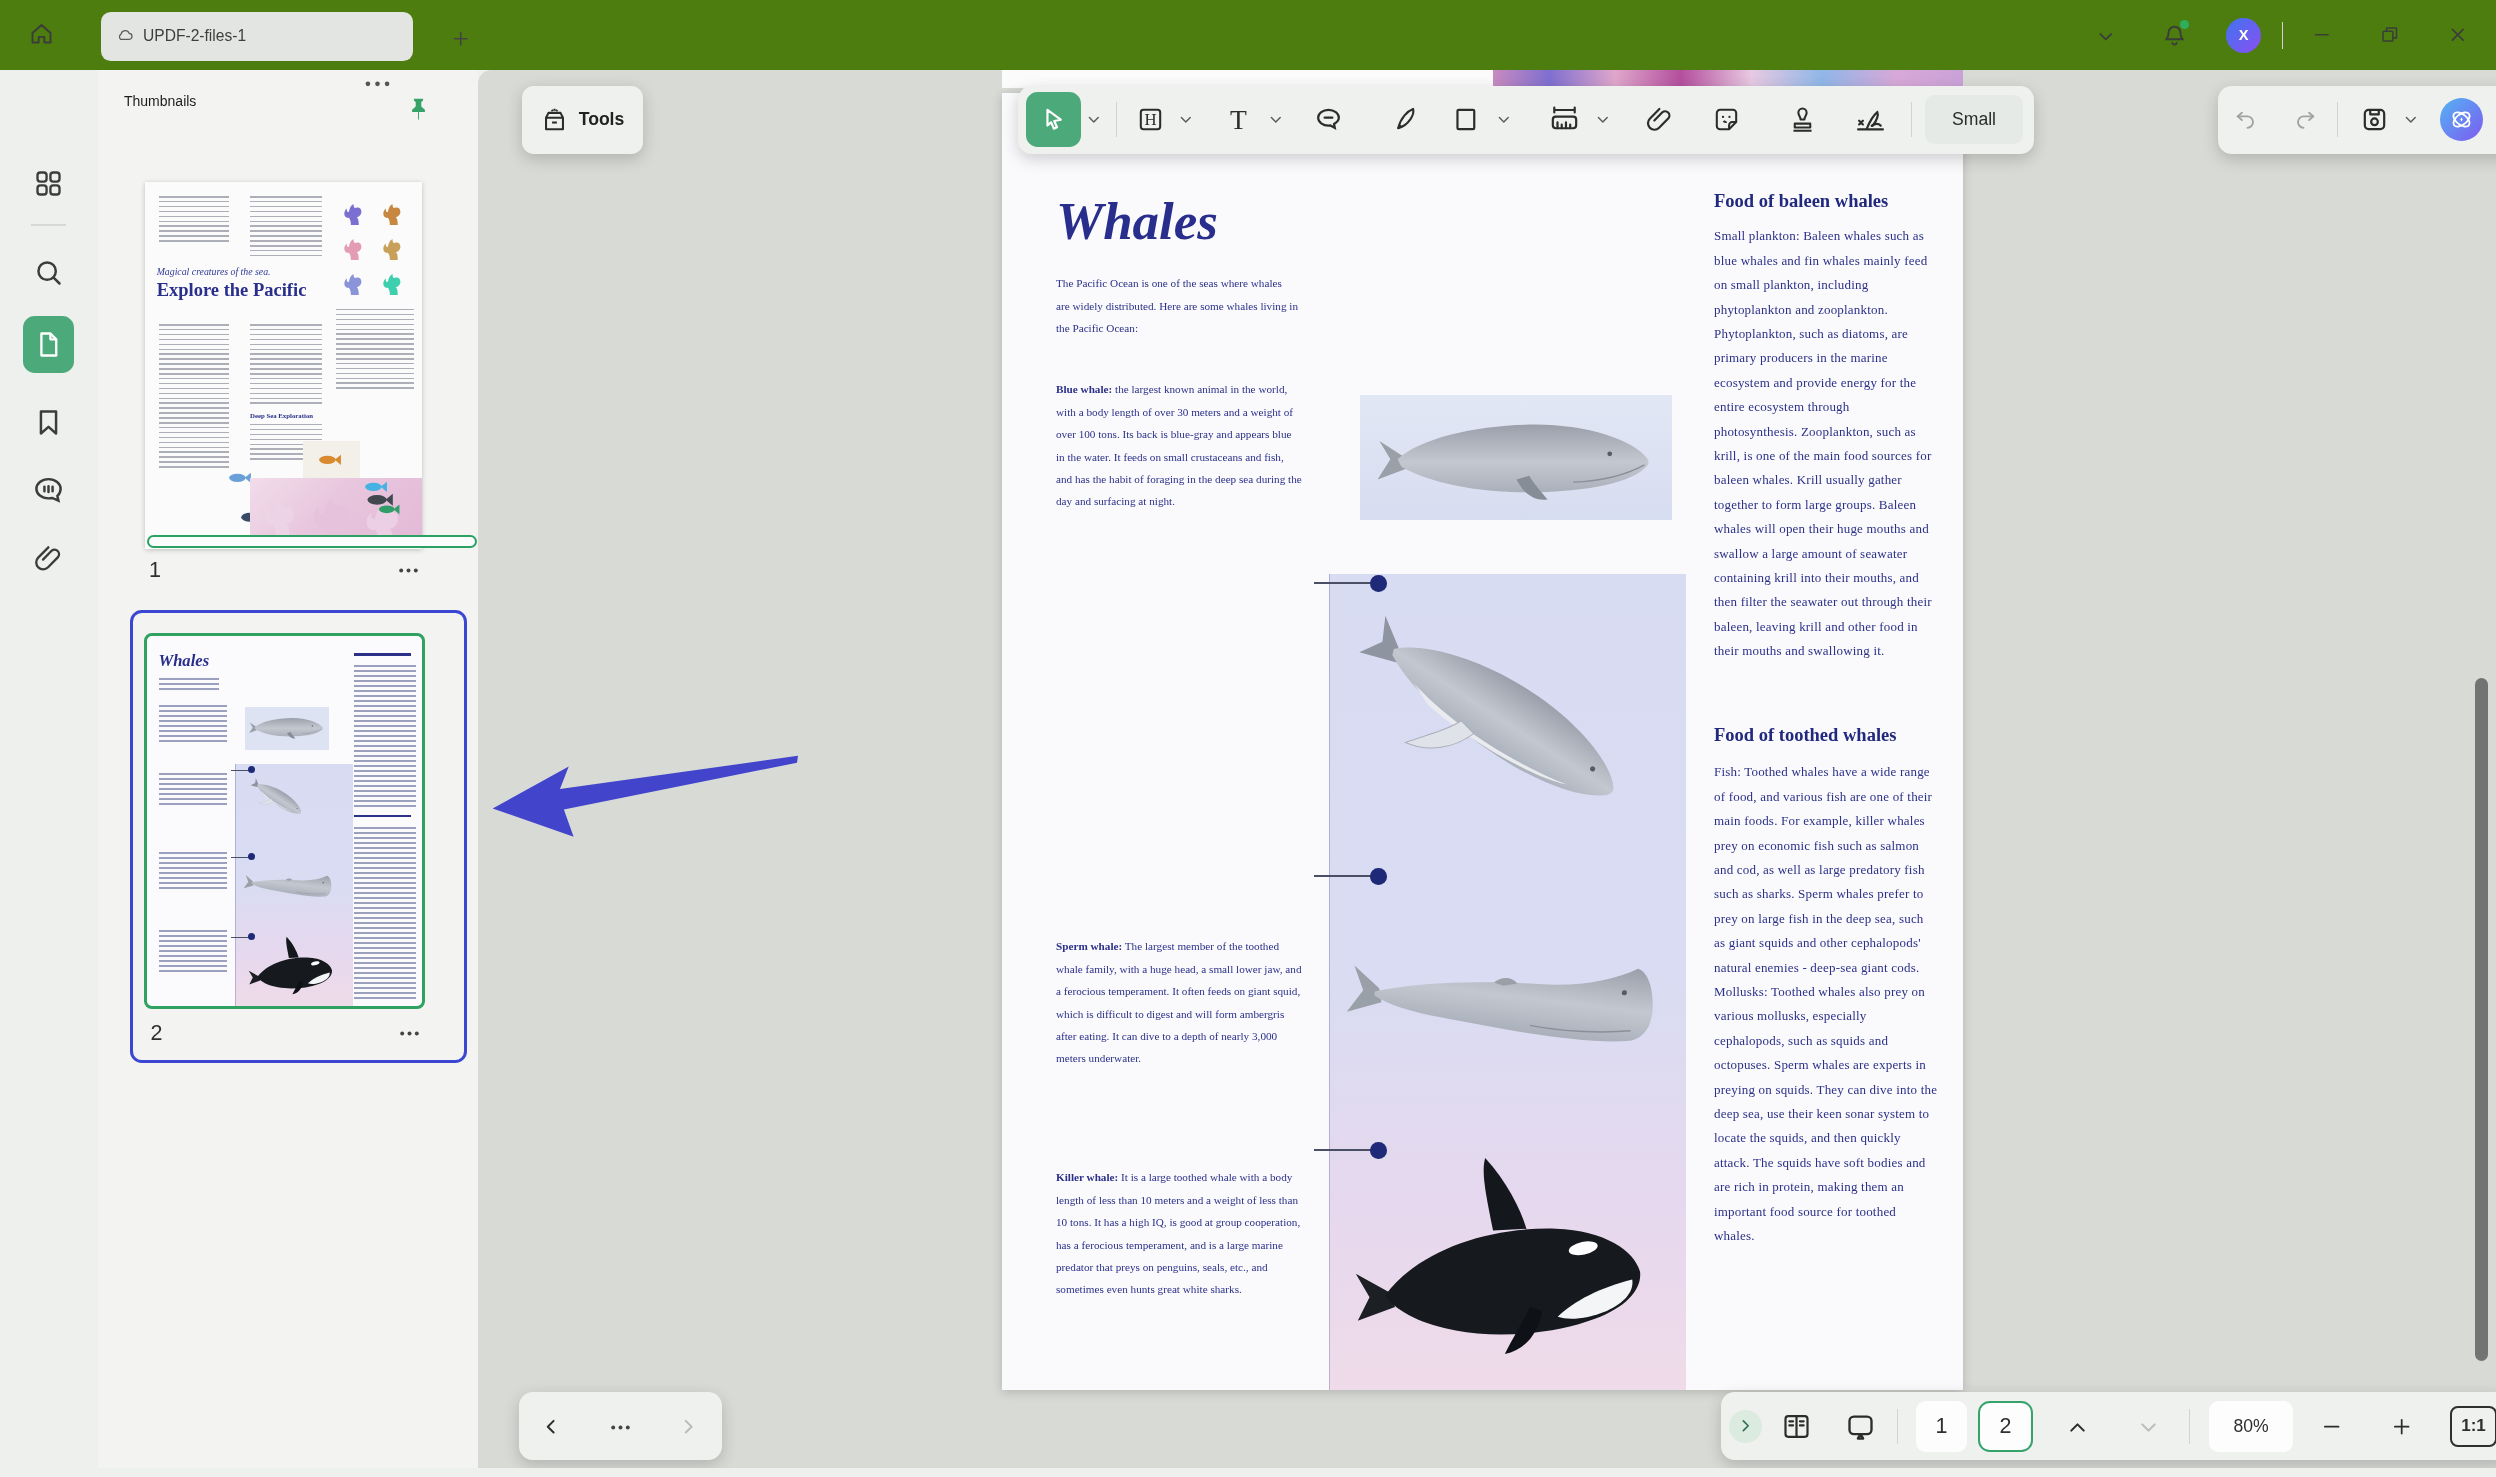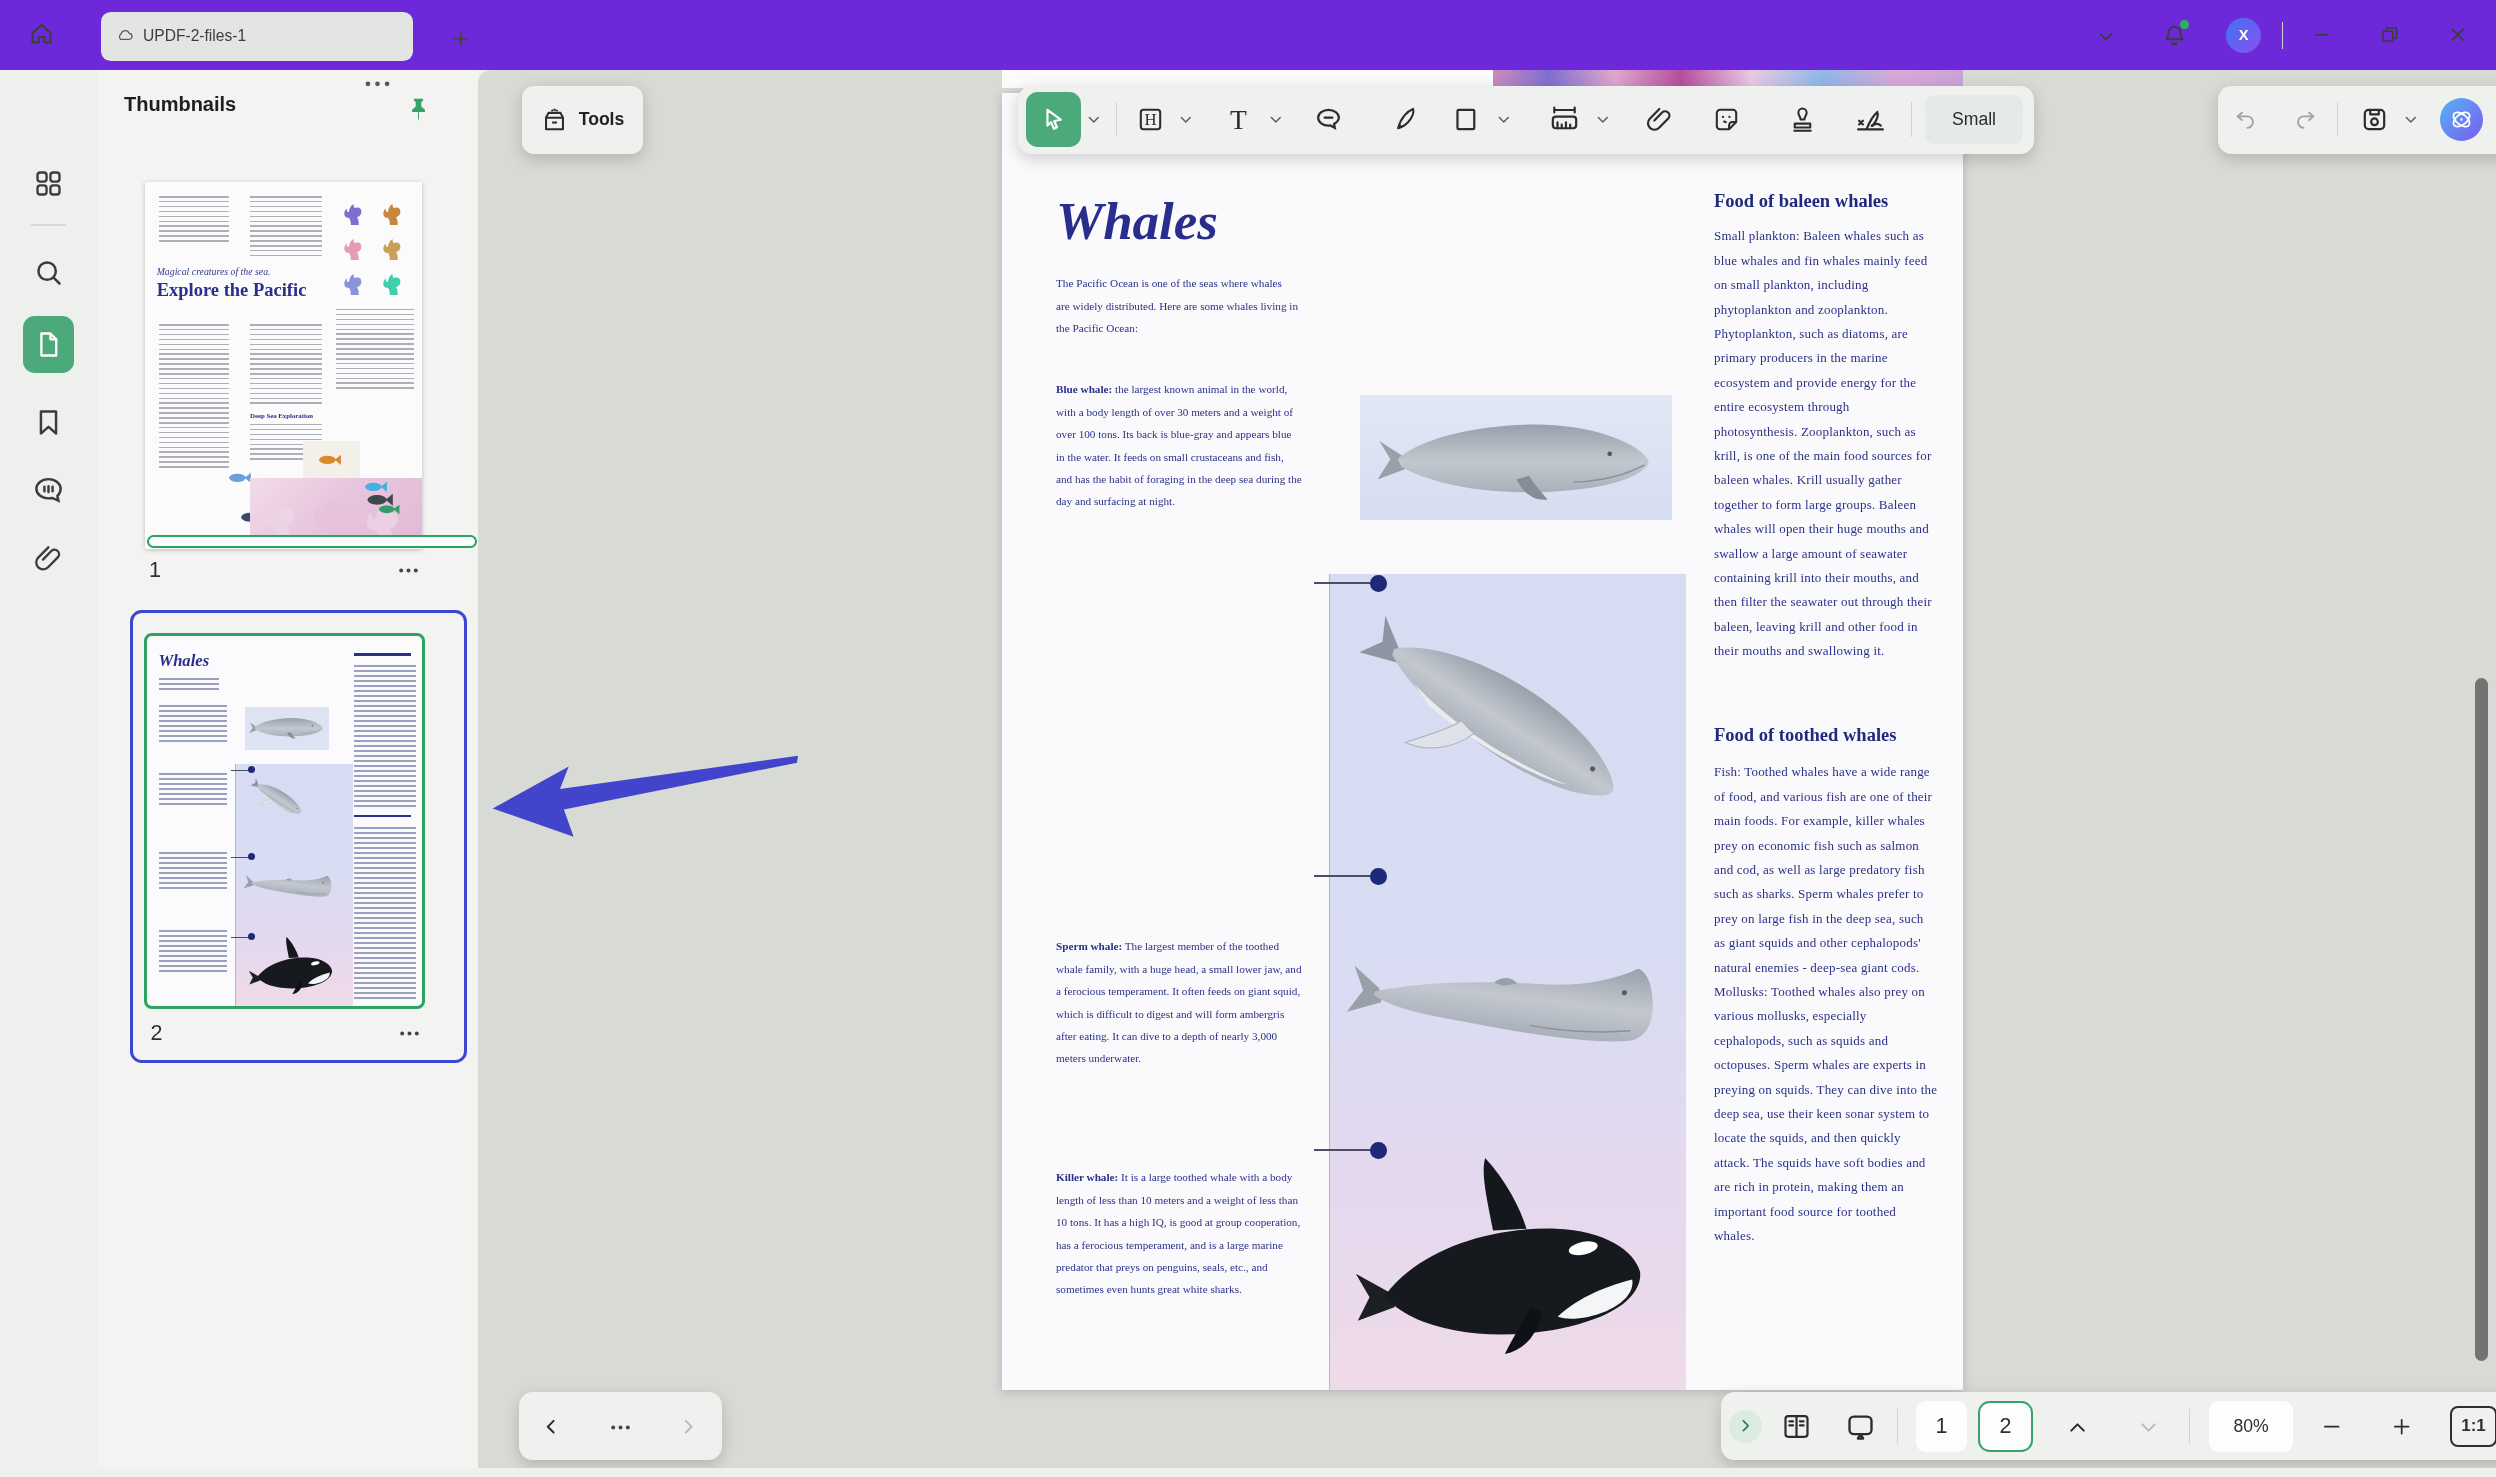--- a/index.html
+++ b/index.html
@@ -3,32 +3,32 @@
 <meta charset="utf-8">
 <style>
   html,body{margin:0;padding:0;background:#eef0ee;}
   #app{position:relative;width:2497px;height:1478px;overflow:hidden;
        font-family:"Liberation Sans",sans-serif;color:#2c2e2c;}
   .a{position:absolute;}
   .flex{display:flex;align-items:center;}
   .ctr{display:flex;align-items:center;justify-content:center;}
   svg.ic{display:block;}
   
-  .titlebar{left:0;top:0;width:2497px;height:70px;background:#6d28d9;}
+  .titlebar{left:0;top:0;width:2497px;height:70px;background:#4d7c0f;}
   .tab{left:101px;top:11.7px;width:312px;height:49px;border-radius:9.8px;background:#e3e5e2;
        display:flex;align-items:center;padding:0 13.7px;box-sizing:border-box;gap:8.8px;
        font-size:15.6px;color:#3c3f3c;}
   .winbtn{width:43px;height:39px;border-radius:7.8px;color:#3a3d3a;}
   
   .rail{left:0;top:70px;width:98px;height:1407px;background:#eef0ee;}
   .railbtn{left:23.4px;width:51px;height:51px;color:#3a3d3a;border-radius:11.7px;}
   .railbtn.active{background:#4ba97a;color:#fff;}
   
   .panel{left:98px;top:70px;width:380px;height:1407px;background:#f3f4f1;}
-  .paneltitle{font-size:20px;font-weight:bold;color:#1d1f1d;}
+  .paneltitle{font-size:14px;font-weight:normal;color:#1d1f1d;}
   .thumbpage{background:#fbfbfc;box-shadow:0 1px 4.9px rgba(0,0,0,.22);}
   .lines{position:absolute;background:repeating-linear-gradient(to bottom,rgba(78,85,140,.55) 0 1.6px,transparent 1.6px 5px);}
   .lines.g{background:repeating-linear-gradient(to bottom,rgba(95,100,115,.5) 0 1.5px,transparent 1.5px 4.9px);}
   .pageno{font-size:21.5px;color:#2e302e;}
   .dots3{color:#444;}
   
   .canvas{left:478px;top:70px;width:2019px;height:1407px;background:#d8dad6;border-radius:13.7px 0 0 0;}
   .pill{background:#eff1ee;border-radius:13.7px;box-shadow:0 4.9px 15.6px rgba(0,0,0,.18);margin-left:28px;}
   .tbtn{color:#2b2d2b;border-radius:8.8px;}
   .chv{color:#5a5d5a;}

